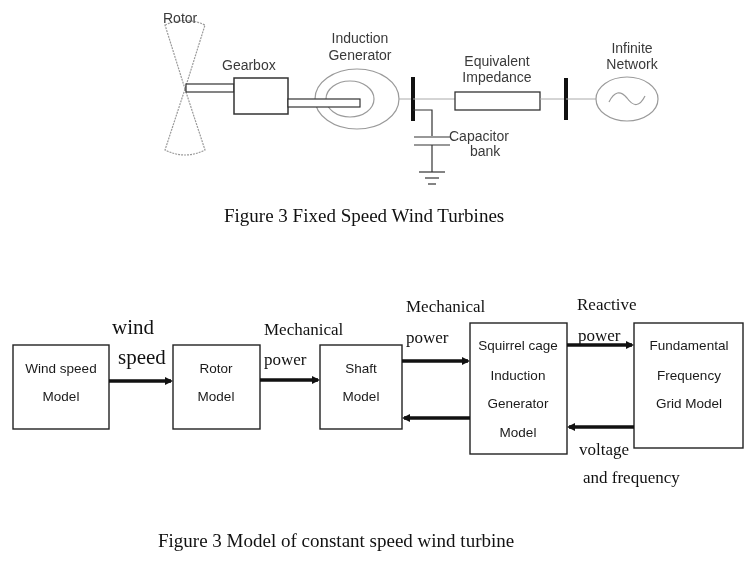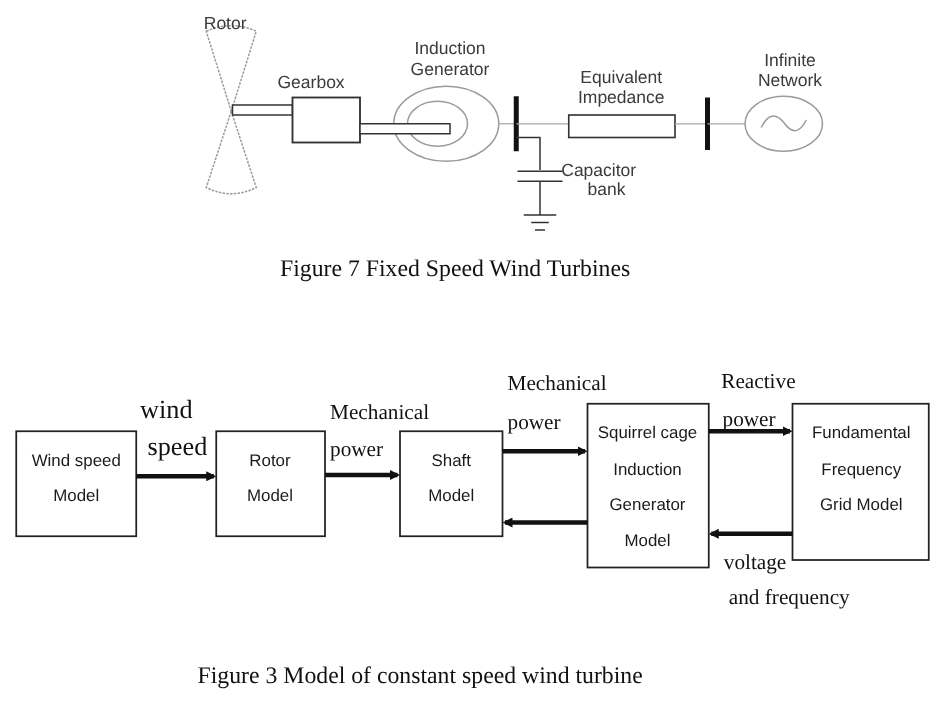--- a/index.html
+++ b/index.html
@@ -132,15 +132,15 @@
     <text class="serif" x="406" y="343" font-size="17">power</text>
 
     <text class="serif" x="577" y="310" font-size="17">Reactive</text>
     <text class="serif" x="578" y="341" font-size="17">power</text>
 
     <text class="serif" x="579" y="455" font-size="17">voltage</text>
     <text class="serif" x="583" y="483" font-size="17">and frequency</text>
   </g>
 </svg>
 
-<div class="caption" style="left:224px; top:205px; font-size:19px;">Figure 7 Fixed Speed Wind Turbines</div>
+<div class="caption" style="left:224px; top:205px; font-size:19px;">Figure 3 Fixed Speed Wind Turbines</div>
 <div class="caption" style="left:158px; top:530px; font-size:19px;">Figure 3 Model of constant speed wind turbine</div>
 </div>
 
 </body></html>

